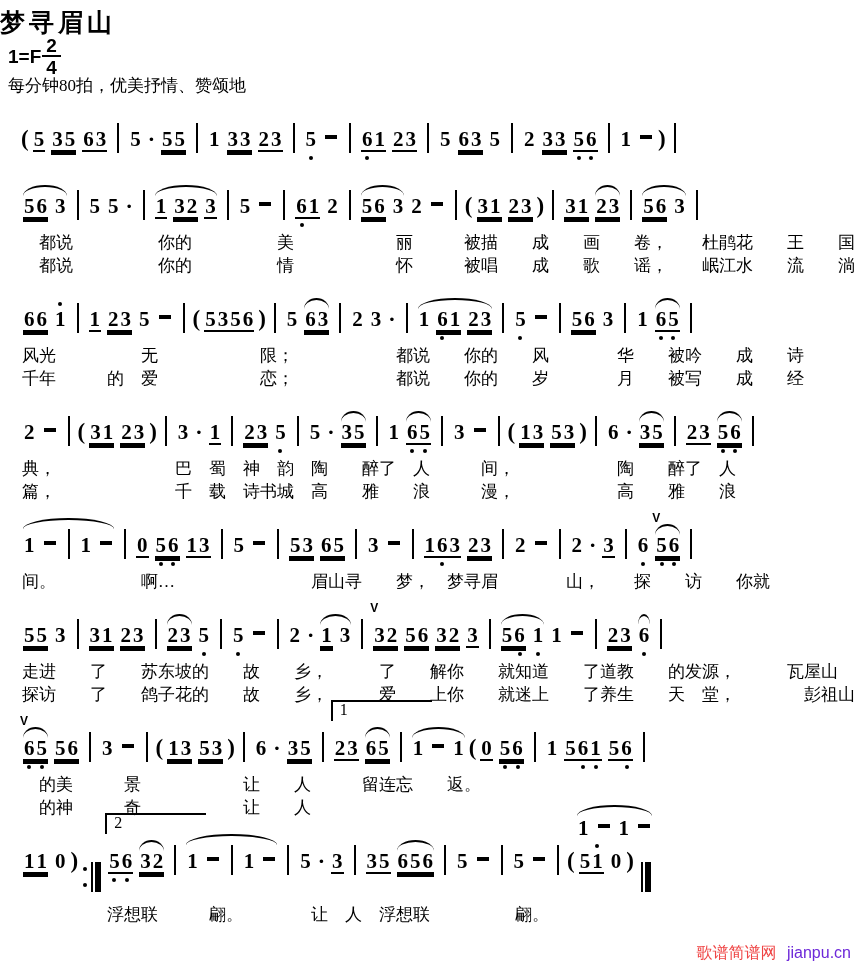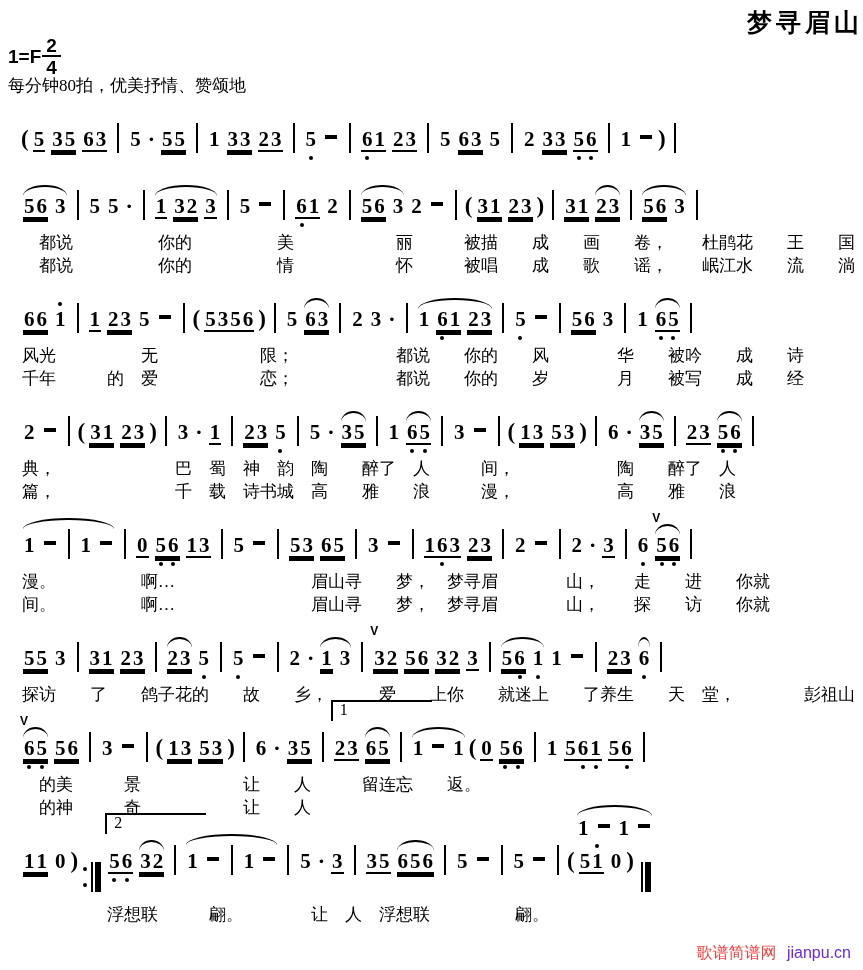--- a/index.html
+++ b/index.html
@@ -1,19 +1,19 @@
 <!DOCTYPE html>
 <html><head>
 <meta charset="utf-8">
 <style>
   html,body{margin:0;padding:0;background:#fff;color:#000}
   body{width:863px;height:970px;position:relative;overflow:hidden;
        font-family:"Liberation Serif","DejaVu Serif",serif}
   .header{position:relative;height:96px;padding-top:6px}
-  .title{text-align:right;font-family:"Liberation Sans","DejaVu Sans",sans-serif;
+  .title{text-align:left;font-family:"Liberation Sans","DejaVu Sans",sans-serif;
          font-weight:bold;font-size:25px;letter-spacing:4px}
   .keytime{position:absolute;left:8px;top:36px;display:flex;align-items:center;gap:1px;
            font-family:"Liberation Sans","DejaVu Sans",sans-serif;font-weight:bold;font-size:19px}
   .ts{display:inline-block;text-align:center;line-height:1;font-size:19px}
   .ts-num{display:block;border-bottom:2px solid #000;padding:0 4px}
   .ts-den{display:block;padding-top:1px}
   .credits{position:absolute;right:12px;top:22px;text-align:right;font-size:17px;line-height:1.45}
   .tempo{position:absolute;left:8px;top:74px;font-size:17px}
   #score{padding:4px 2px 0 16px}
   .system{position:relative;margin:0 2px 9px 2px}
@@ -80,25 +80,25 @@
       <div class="lyric">风光　　　　　无　　　　　　限；　　　　　　都说　　你的　　风　　　　华　　被吟　　成　　诗</div>
       <div class="lyric">千年　　　的　爱　　　　　　恋；　　　　　　都说　　你的　　岁　　　　月　　被写　　成　　经</div>
     </div>
     <div class="system">
       <div class="nline"><span class="grp"><span class="n">2</span></span><span class="dash"></span><span class="bar"></span><span class="paren">(</span><span class="grp u2"><span class="n">3</span><span class="n">1</span></span><span class="grp u2"><span class="n">2</span><span class="n">3</span></span><span class="paren">)</span><span class="bar"></span><span class="grp"><span class="n">3</span></span><span class="adot">·</span><span class="grp u1"><span class="n">1</span></span><span class="bar"></span><span class="grp u2"><span class="n">2</span><span class="n">3</span></span><span class="grp"><span class="n">5<span class="dlo"></span></span></span><span class="bar"></span><span class="grp"><span class="n">5</span></span><span class="adot">·</span><span class="slur"><span class="grp u2"><span class="n">3</span><span class="n">5</span></span></span><span class="bar"></span><span class="grp"><span class="n">1</span></span><span class="slur"><span class="grp u1"><span class="n">6<span class="dlo"></span></span><span class="n">5<span class="dlo"></span></span></span></span><span class="bar"></span><span class="grp"><span class="n">3</span></span><span class="dash"></span><span class="bar"></span><span class="paren">(</span><span class="grp u2"><span class="n">1</span><span class="n">3</span></span><span class="grp u2"><span class="n">5</span><span class="n">3</span></span><span class="paren">)</span><span class="bar"></span><span class="grp"><span class="n">6</span></span><span class="adot">·</span><span class="slur"><span class="grp u2"><span class="n">3</span><span class="n">5</span></span></span><span class="bar"></span><span class="grp u1"><span class="n">2</span><span class="n">3</span></span><span class="slur"><span class="grp u2"><span class="n">5<span class="dlo"></span></span><span class="n">6<span class="dlo"></span></span></span></span><span class="bar"></span></div>
       <div class="lyric">典，　　　　　　　巴　蜀　神　韵　陶　　醉了　人　　　间，　　　　　　陶　　醉了　人</div>
       <div class="lyric">篇，　　　　　　　千　载　诗书城　高　　雅　　浪　　　漫，　　　　　　高　　雅　　浪</div>
     </div>
     <div class="system">
       <div class="nline"><span class="slur"><span class="grp"><span class="n">1</span></span><span class="dash"></span><span class="bar"></span><span class="grp"><span class="n">1</span></span><span class="dash"></span></span><span class="bar"></span><span class="grp u1"><span class="n">0</span></span><span class="grp u2"><span class="n">5<span class="dlo"></span></span><span class="n">6<span class="dlo"></span></span></span><span class="grp u1"><span class="n">1</span><span class="n">3</span></span><span class="bar"></span><span class="grp"><span class="n">5</span></span><span class="dash"></span><span class="bar"></span><span class="grp u2"><span class="n">5</span><span class="n">3</span></span><span class="grp u2"><span class="n">6</span><span class="n">5</span></span><span class="bar"></span><span class="grp"><span class="n">3</span></span><span class="dash"></span><span class="bar"></span><span class="grp u1"><span class="n">1</span><span class="n">6<span class="dlo"></span></span><span class="n">3</span></span><span class="grp u2"><span class="n">2</span><span class="n">3</span></span><span class="bar"></span><span class="grp"><span class="n">2</span></span><span class="dash"></span><span class="bar"></span><span class="grp"><span class="n">2</span></span><span class="adot">·</span><span class="grp u1"><span class="n">3</span></span><span class="bar"></span><span class="grp"><span class="n">6<span class="dlo"></span></span></span><span class="breath">V</span><span class="slur"><span class="grp u2"><span class="n">5<span class="dlo"></span></span><span class="n">6<span class="dlo"></span></span></span></span><span class="bar"></span></div>
-      <div class="lyric">漫。　　　　　啊…　　　　　　　　眉山寻　　梦，　梦寻眉　　　　山，　　走　　进　　你就</div>
       <div class="lyric">间。　　　　　啊…　　　　　　　　眉山寻　　梦，　梦寻眉　　　　山，　　探　　访　　你就</div>
     </div>
     <div class="system">
       <div class="nline"><span class="grp u2"><span class="n">5</span><span class="n">5</span></span><span class="grp"><span class="n">3</span></span><span class="bar"></span><span class="grp u2"><span class="n">3</span><span class="n">1</span></span><span class="grp u2"><span class="n">2</span><span class="n">3</span></span><span class="bar"></span><span class="slur"><span class="grp u2"><span class="n">2</span><span class="n">3</span></span></span><span class="grp"><span class="n">5<span class="dlo"></span></span></span><span class="bar"></span><span class="grp"><span class="n">5<span class="dlo"></span></span></span><span class="dash"></span><span class="bar"></span><span class="grp"><span class="n">2</span></span><span class="adot">·</span><span class="slur"><span class="grp u2"><span class="n">1</span></span><span class="grp"><span class="n">3</span></span></span><span class="bar"></span><span class="breath">V</span><span class="grp u2"><span class="n">3</span><span class="n">2</span></span><span class="grp u2"><span class="n">5</span><span class="n">6</span></span><span class="grp u2"><span class="n">3</span><span class="n">2</span></span><span class="grp u1"><span class="n">3</span></span><span class="bar"></span><span class="slur"><span class="grp u2"><span class="n">5</span><span class="n">6<span class="dlo"></span></span></span><span class="grp"><span class="n">1<span class="dlo"></span></span></span></span><span class="grp"><span class="n">1</span></span><span class="dash"></span><span class="bar"></span><span class="grp u2"><span class="n">2</span><span class="n">3</span></span><span class="slur"><span class="grp"><span class="n">6<span class="dlo"></span></span></span></span><span class="bar"></span></div>
+      <div class="lyric">走进　　了　　苏东坡的　　故　　乡，　　　了　　解你　　就知道　　了道教　　的发源，　　　瓦屋山</div>
       <div class="lyric">探访　　了　　鸽子花的　　故　　乡，　　　爱　　上你　　就迷上　　了养生　　天　堂，　　　　彭祖山</div>
     </div>
     <div class="system">
       <div class="nline"><span class="breath">V</span><span class="slur"><span class="grp u2"><span class="n">6<span class="dlo"></span></span><span class="n">5<span class="dlo"></span></span></span></span><span class="grp u2"><span class="n">5</span><span class="n">6</span></span><span class="bar"></span><span class="grp"><span class="n">3</span></span><span class="dash"></span><span class="bar"></span><span class="paren">(</span><span class="grp u2"><span class="n">1</span><span class="n">3</span></span><span class="grp u2"><span class="n">5</span><span class="n">3</span></span><span class="paren">)</span><span class="bar"></span><span class="grp"><span class="n">6</span></span><span class="adot">·</span><span class="grp u2"><span class="n">3</span><span class="n">5</span></span><span class="bar"></span><span class="volta">1</span><span class="grp u1"><span class="n">2</span><span class="n">3</span></span><span class="slur"><span class="grp u2"><span class="n">6</span><span class="n">5</span></span></span><span class="bar"></span><span class="slur"><span class="grp"><span class="n">1</span></span><span class="dash"></span><span class="grp"><span class="n">1</span></span></span><span class="paren">(</span><span class="grp u1"><span class="n">0</span></span><span class="grp u2"><span class="n">5<span class="dlo"></span></span><span class="n">6<span class="dlo"></span></span></span><span class="bar"></span><span class="grp"><span class="n">1</span></span><span class="grp u1"><span class="n">5</span><span class="n">6<span class="dlo"></span></span><span class="n">1<span class="dlo"></span></span></span><span class="grp u1"><span class="n">5</span><span class="n">6<span class="dlo"></span></span></span><span class="bar"></span></div>
       <div class="lyric">　的美　　　景　　　　　　让　　人　　　留连忘　　返。</div>
       <div class="lyric">　的神　　　奇　　　　　　让　　人</div>
     </div>
     <div class="system">
       <span class="above"><span class="slur"><span class="grp"><span class="n">1</span></span><span class="dash"></span><span class="grp"><span class="n">1</span></span><span class="dash"></span></span></span>
       <div class="nline"><span class="grp u2"><span class="n">1</span><span class="n">1</span></span><span class="grp"><span class="n">0</span></span><span class="paren">)</span><span class="barend"><span class="rdots"></span><span class="bthin"></span><span class="bthick"></span></span><span class="volta">2</span><span class="grp u1"><span class="n">5<span class="dlo"></span></span><span class="n">6<span class="dlo"></span></span></span><span class="slur"><span class="grp u2"><span class="n">3</span><span class="n">2</span></span></span><span class="bar"></span><span class="slur"><span class="grp"><span class="n">1</span></span><span class="dash"></span><span class="bar"></span><span class="grp"><span class="n">1</span></span><span class="dash"></span></span><span class="bar"></span><span class="grp"><span class="n">5</span></span><span class="adot">·</span><span class="grp u1"><span class="n">3</span></span><span class="bar"></span><span class="grp u1"><span class="n">3</span><span class="n">5</span></span><span class="slur"><span class="grp u2"><span class="n">6</span><span class="n">5</span><span class="n">6</span></span></span><span class="bar"></span><span class="grp"><span class="n">5</span></span><span class="dash"></span><span class="bar"></span><span class="grp"><span class="n">5</span></span><span class="dash"></span><span class="bar"></span><span class="paren">(</span><span class="grp u1"><span class="n">5</span><span class="n">1<span class="dhi"></span></span></span><span class="grp"><span class="n">0</span></span><span class="paren">)</span><span class="barend"><span class="bthin"></span><span class="bthick"></span></span></div>

